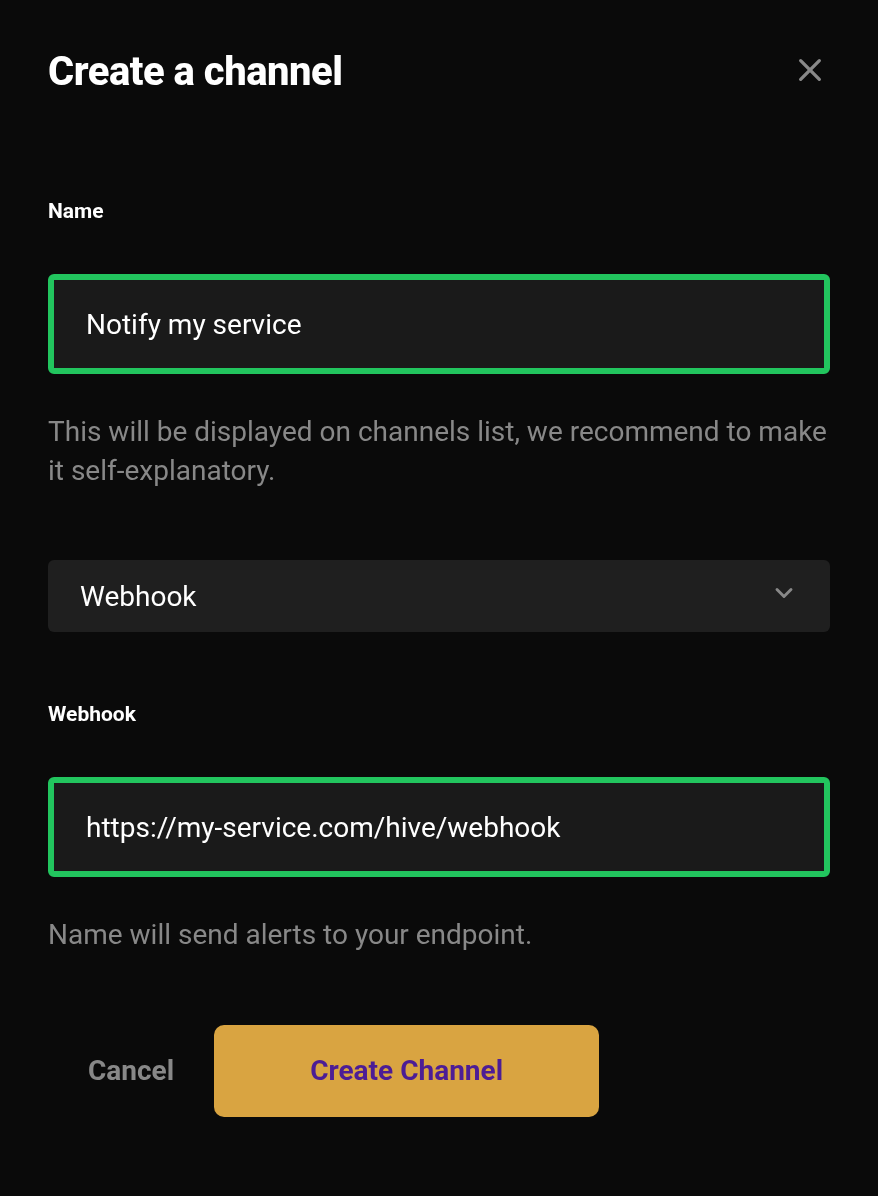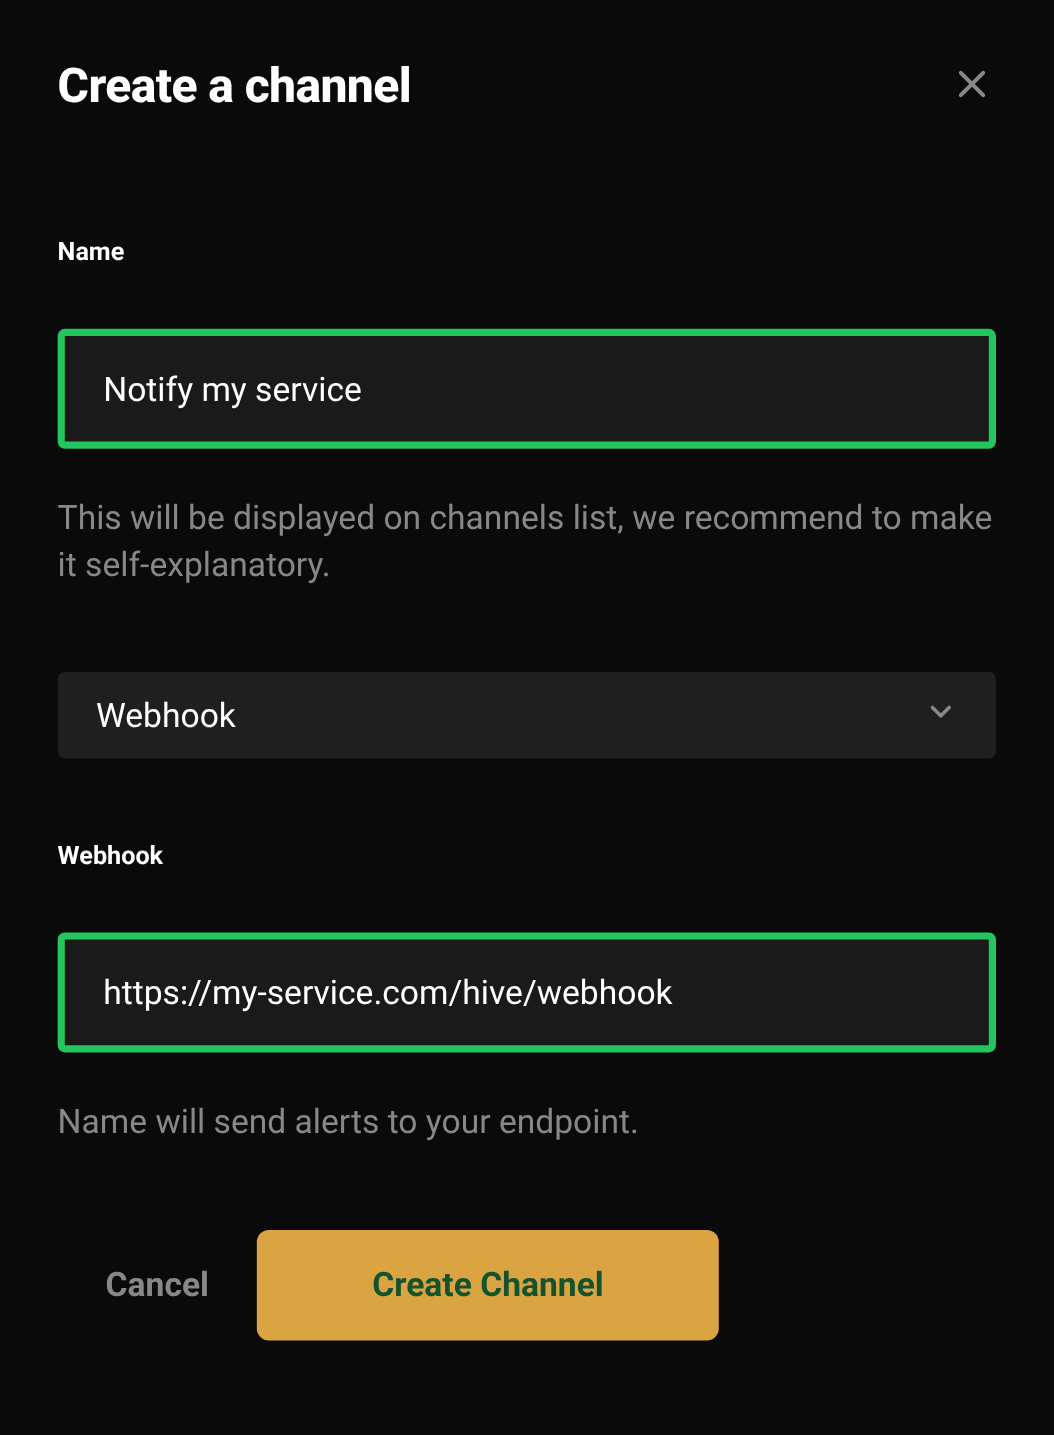--- a/index.html
+++ b/index.html
@@ -141,21 +141,21 @@
       padding: 24px 40px;
       font-family: inherit;
     }
     
     .create-btn {
       background: #d9a441;
       border: none;
       border-radius: 10px;
       font-size: 28px;
       font-weight: 700;
-      color: #14532d;
+      color: #4c1d95;
       cursor: pointer;
       padding: 0 60px;
       height: 92px;
       font-family: inherit;
       min-width: 385px;
     }
   </style>
 </head>
 <body>
 

